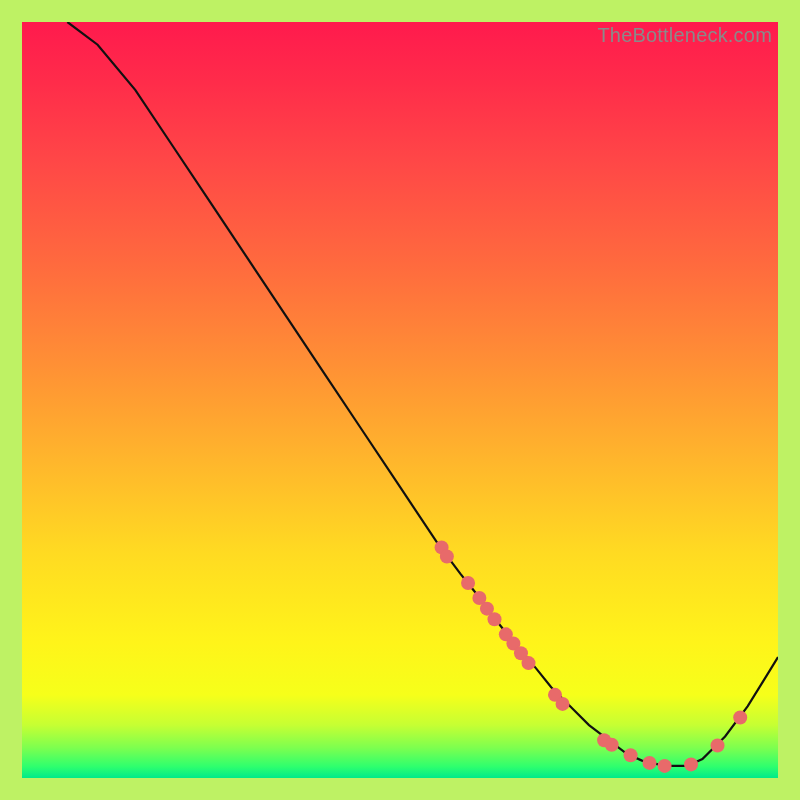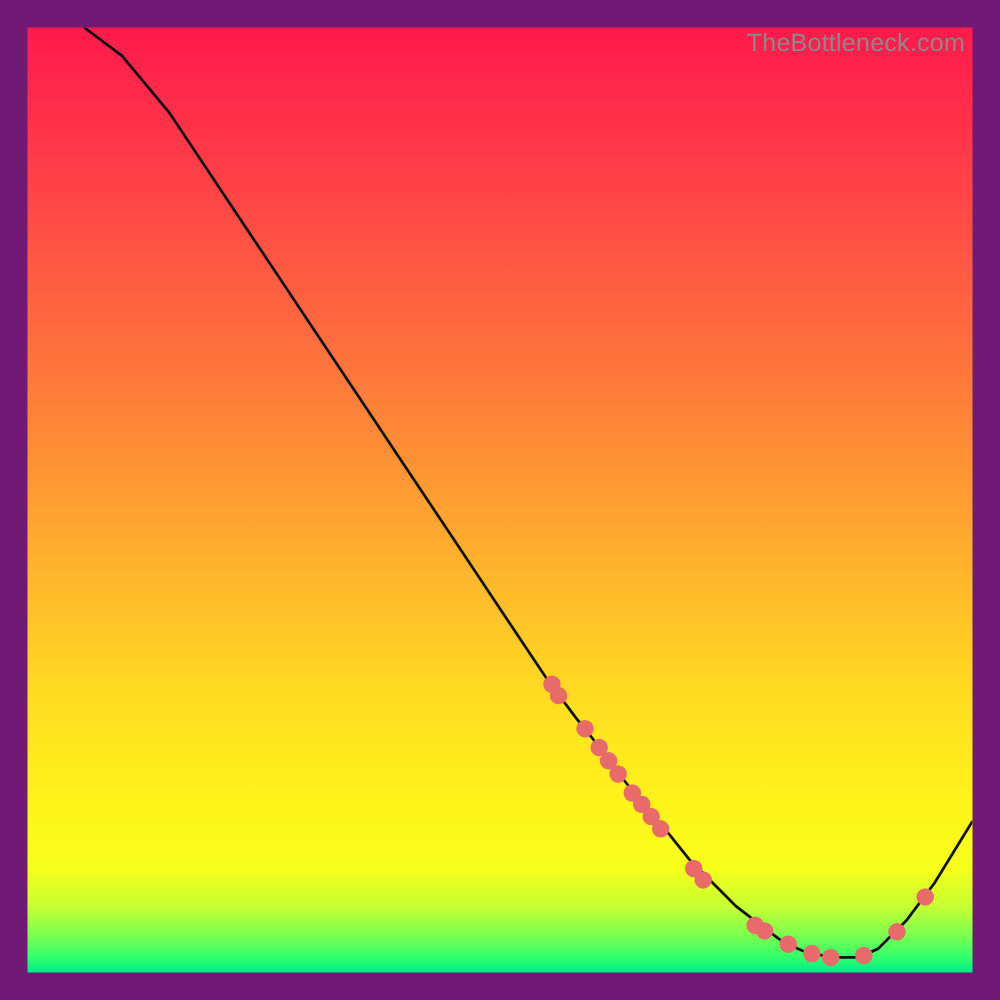--- a/index.html
+++ b/index.html
@@ -8,21 +8,21 @@
     width: 800px;
     height: 800px;
     background: #000;
     overflow: hidden;
     font-family: Arial, Helvetica, sans-serif;
   }
   .frame {
     position: relative;
     width: 800px;
     height: 800px;
-    background: #701a75;
+    background: #bef264;
   }
   .plot-area {
     position: absolute;
     left: 22px;
     top: 22px;
     width: 756px;
     height: 756px;
     
     background: linear-gradient(to bottom,
       #ff1a4d 0%,

